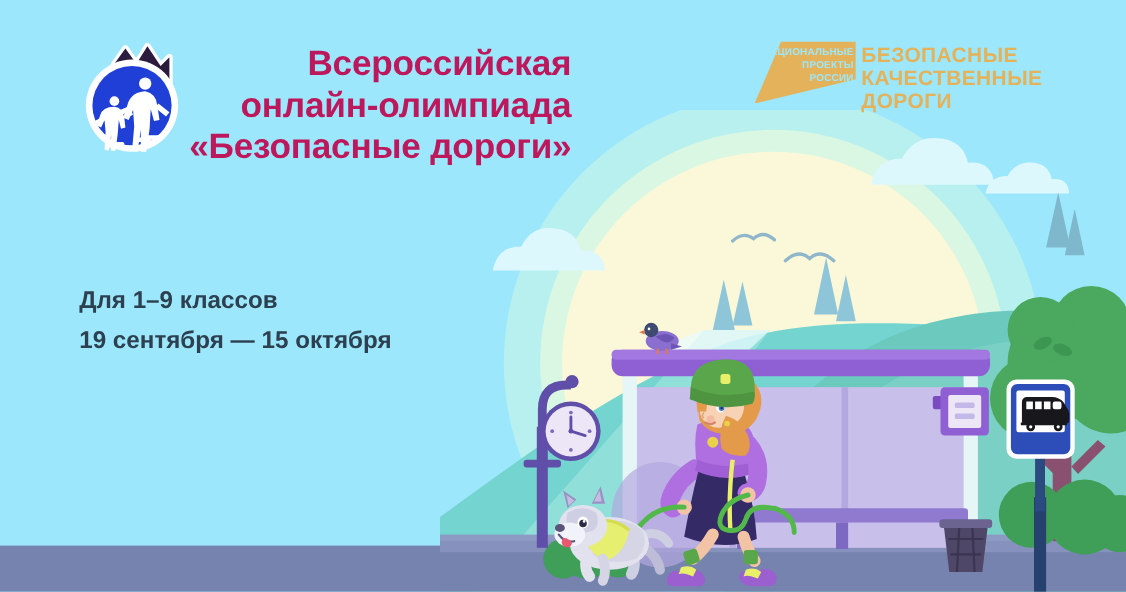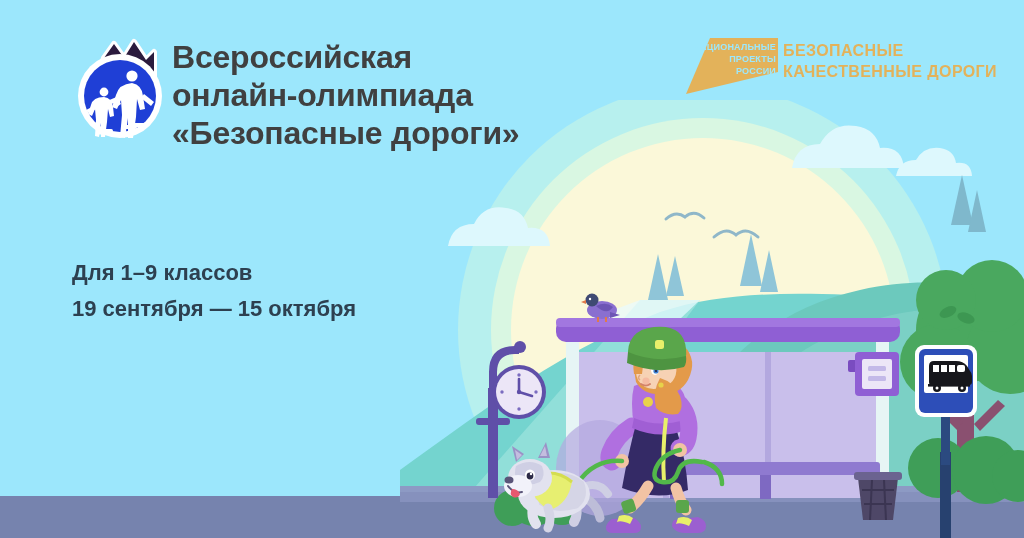--- a/index.html
+++ b/index.html
@@ -8,31 +8,32 @@
     font-family:"Liberation Sans", sans-serif;
     background:#9ce7fc;
   }
   #poster{position:relative;width:1024px;height:538px;overflow:hidden;background:#9ce7fc;}
   #scene{position:absolute;inset:0;width:1024px;height:538px;}
 
   
   .hdr-title{
     position:absolute;left:172px;top:38px;
     font-size:32px;line-height:38px;font-weight:bold;
-    color:#404040;letter-spacing:-0.2px;white-space:pre-line;
+    color:#be185d;letter-spacing:-0.2px;white-space:pre-line;
     margin:0;
+    text-align:right;
   }
   .subtitle{
     position:absolute;left:72px;top:255px;
     font-size:22px;line-height:36px;font-weight:bold;
     color:#2d4050;white-space:pre-line;margin:0;
   }
   .np-text{
     position:absolute;left:783px;top:40px;
-    font-size:16px;line-height:21px;font-weight:bold;
+    font-size:19px;line-height:21px;font-weight:bold;
     color:#e3b25a;letter-spacing:0.4px;white-space:pre-line;margin:0;
   }
   .emblem{position:absolute;left:74px;top:34px;width:92px;height:112px;}
   .np-mark{position:absolute;left:686px;top:36px;width:92px;height:58px;}
 </style>
 </head>
 <body>
 
 <div id="poster">
 

